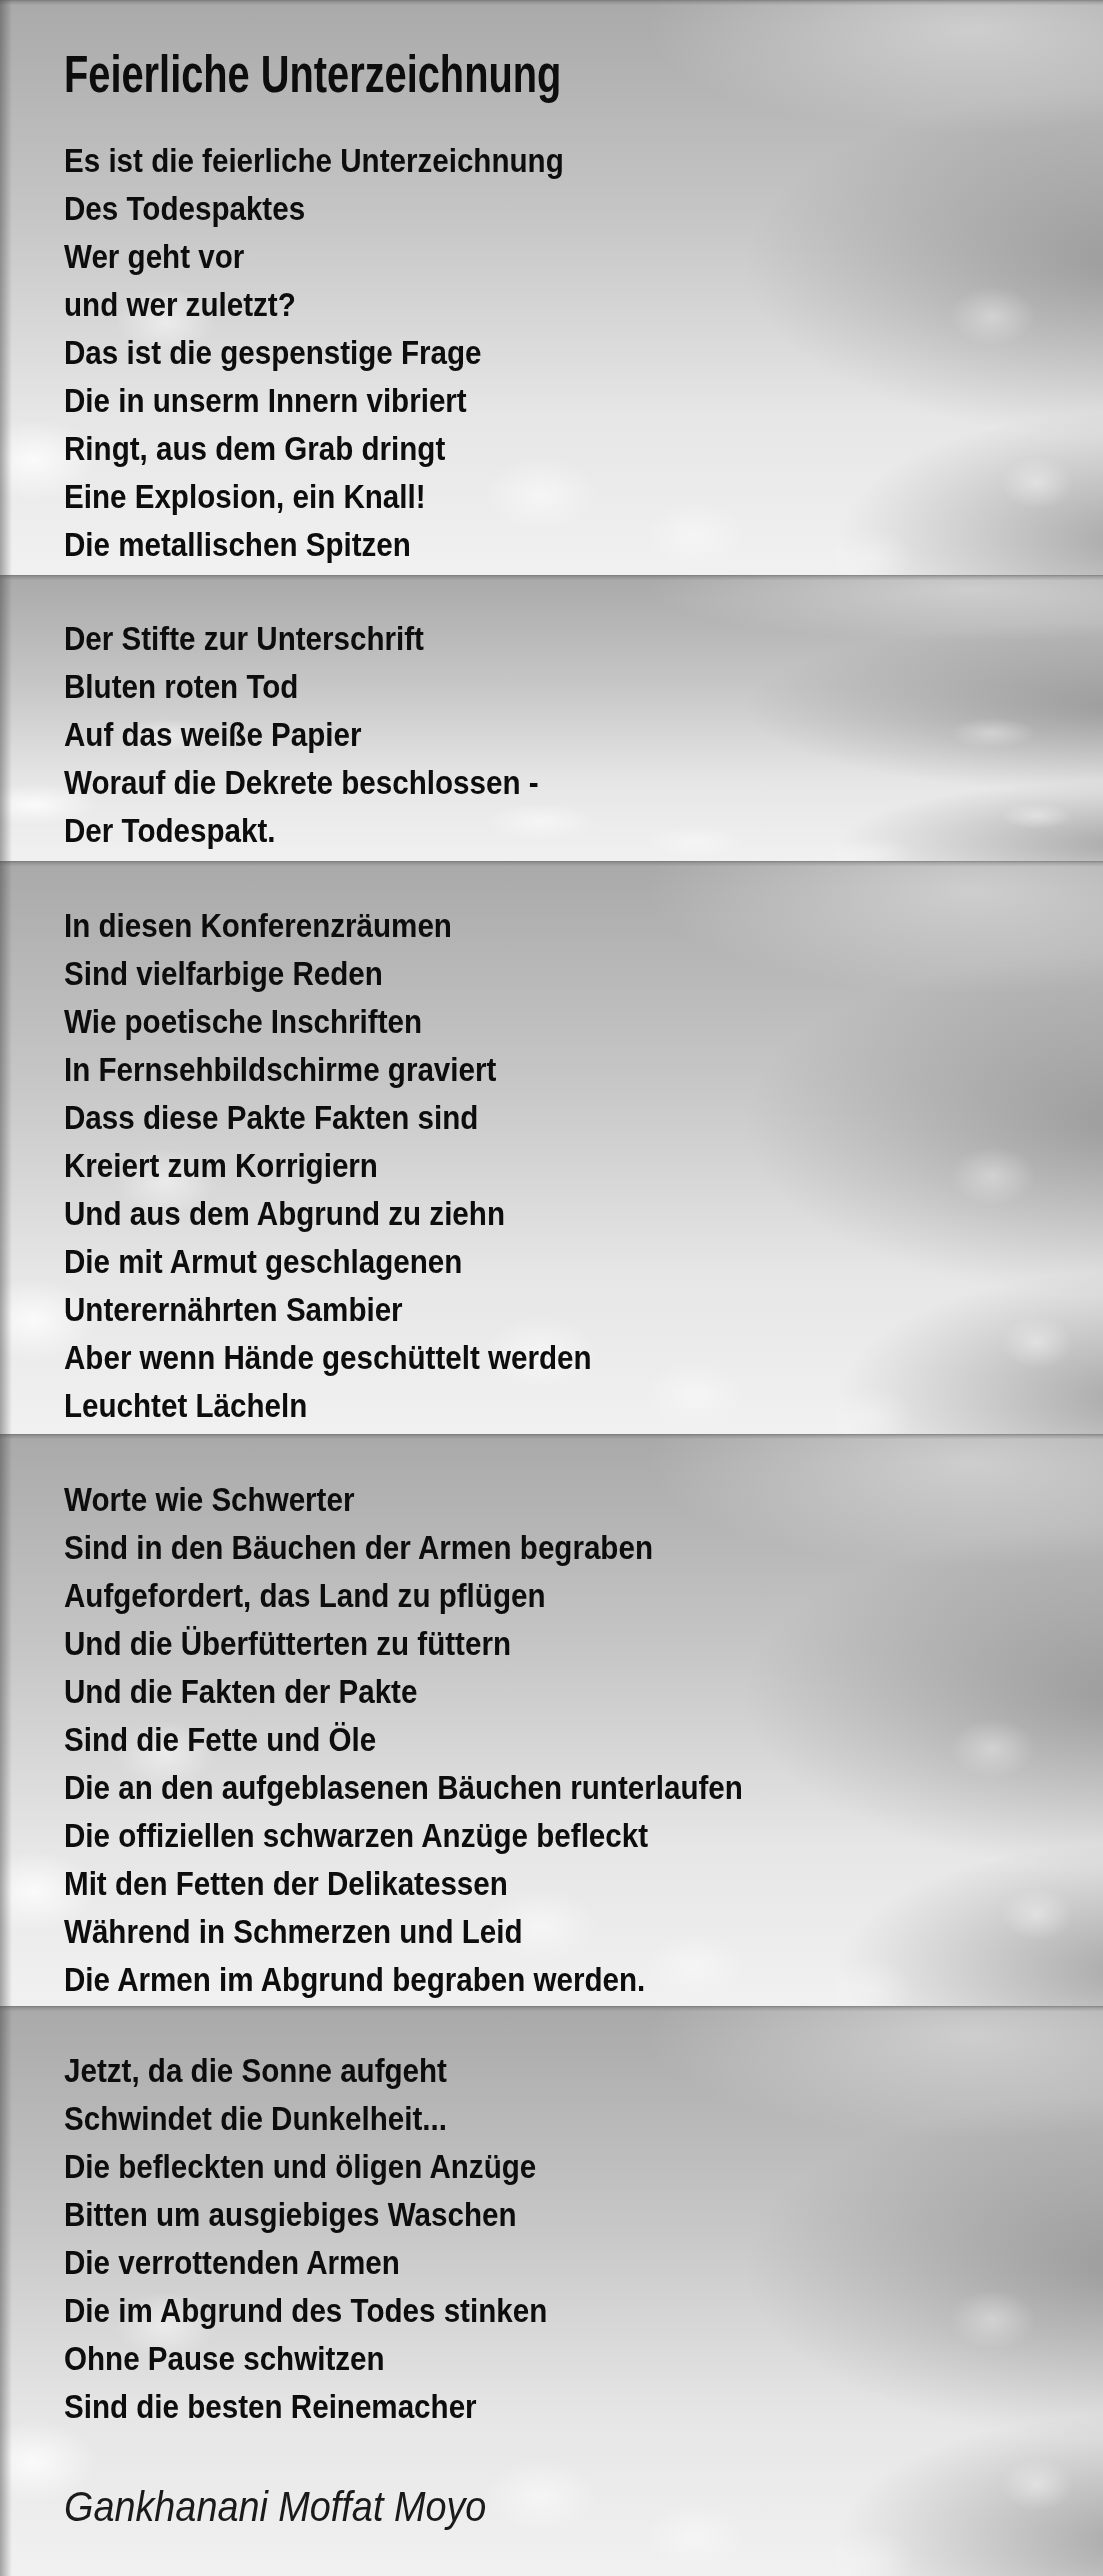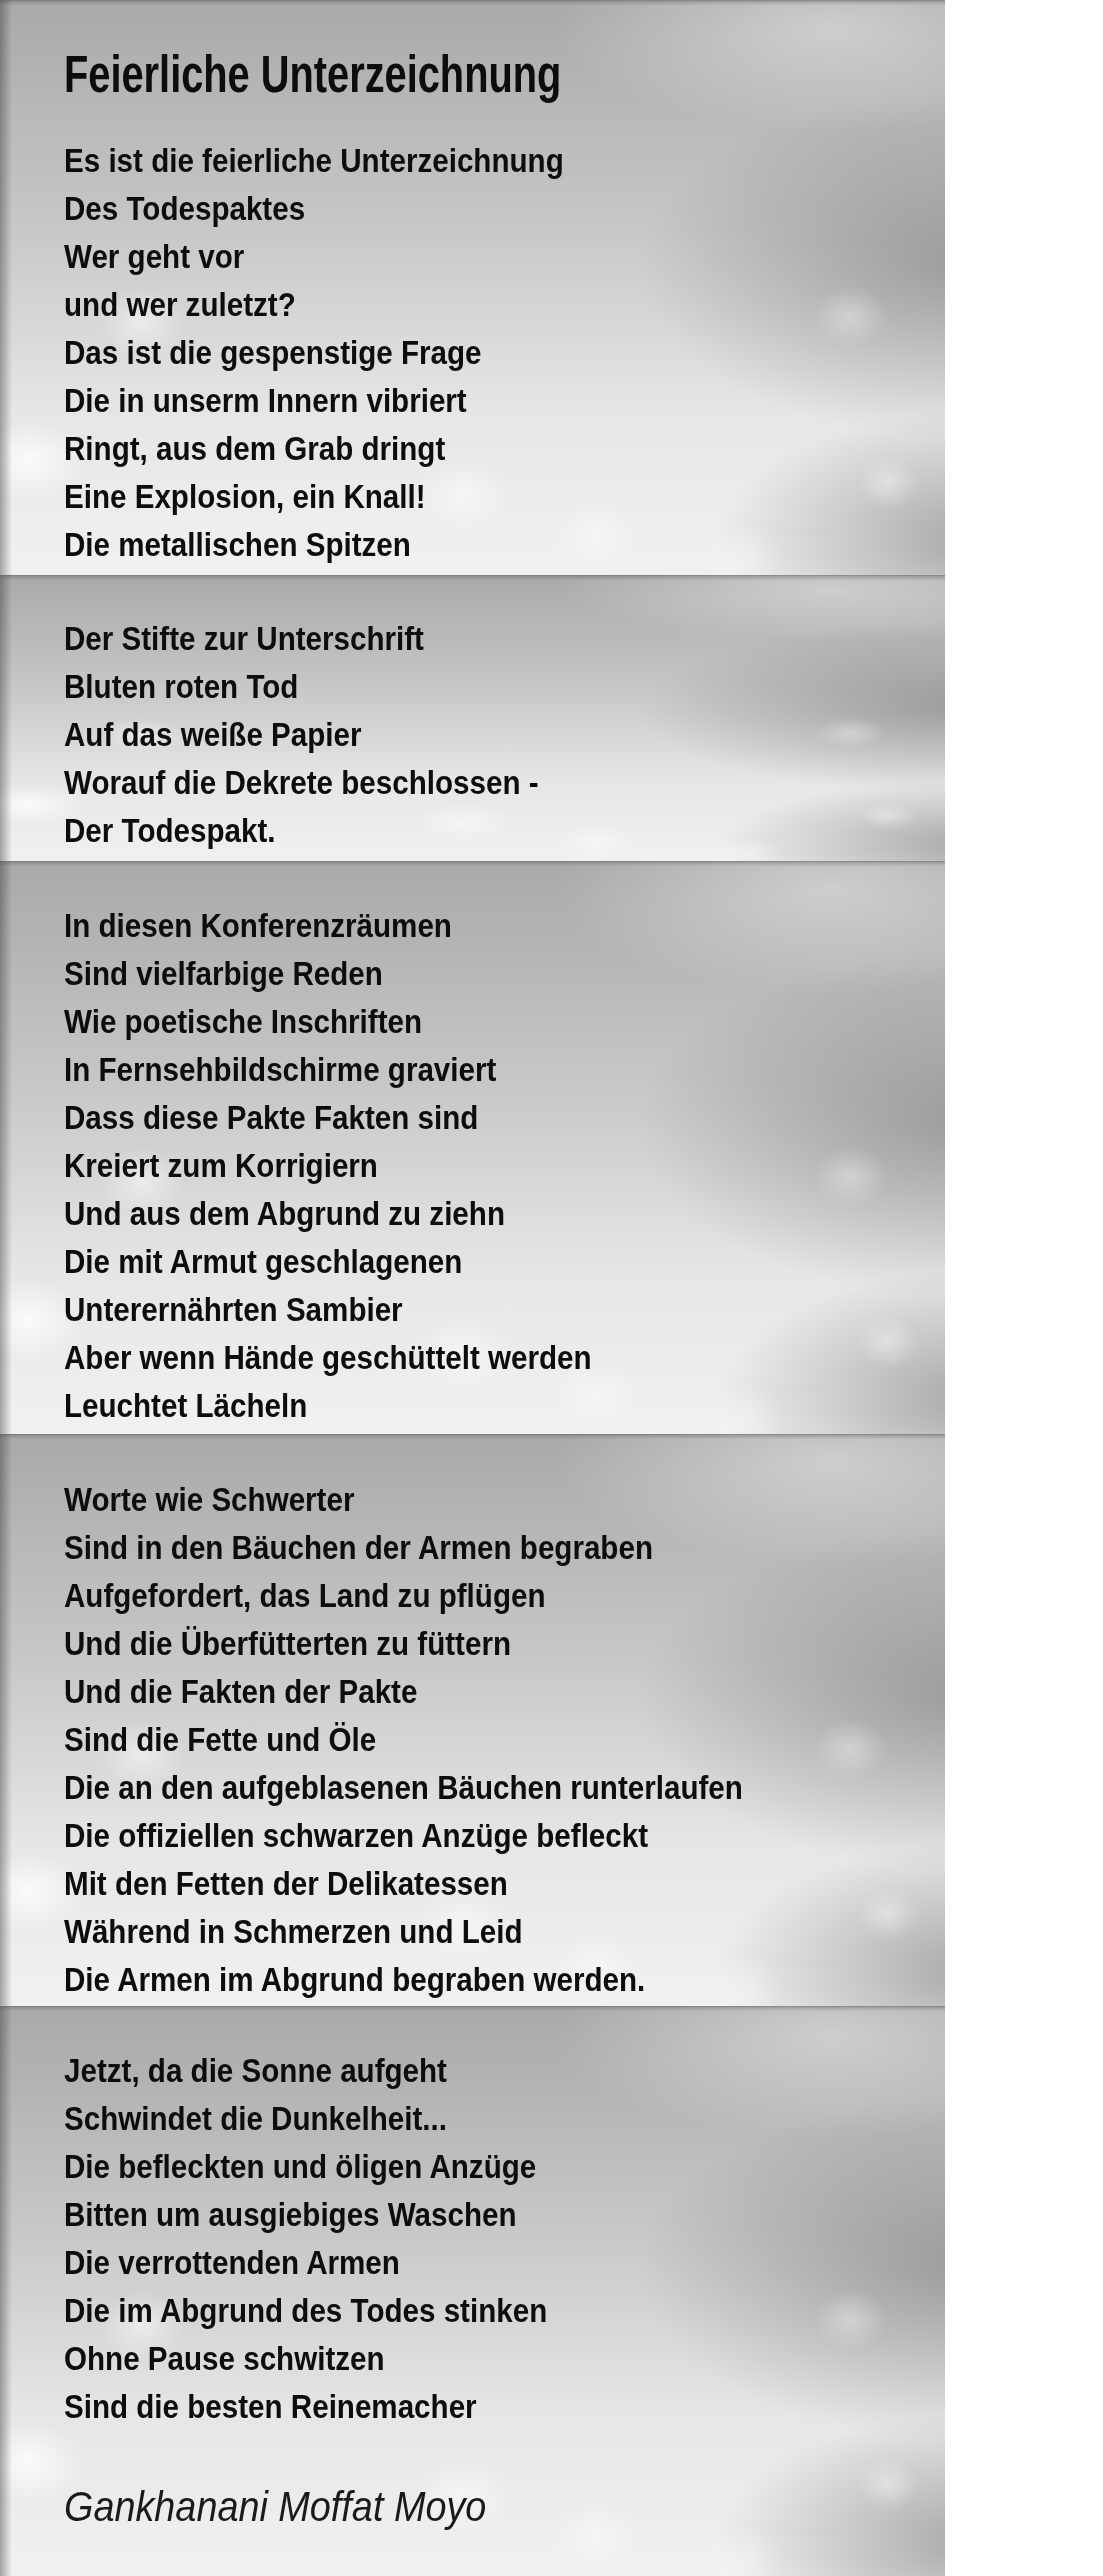--- a/index.html
+++ b/index.html
@@ -1,18 +1,18 @@
 <!DOCTYPE html>
 <html style="font-size:14.7px"><head>
 <meta charset="utf-8">
 <style>
   html, body { margin: 0; padding: 0; background: #ffffff; }
   .page {
     position: relative;
-    width: 945px;
+    width: 1103px;
     height: 2576px;
     overflow: hidden;
     font-family: "Liberation Sans", "DejaVu Sans", sans-serif;
     text-decoration: underline;
     --text-color: #0d0d0d;
   }
   
   .bg {
     position: absolute;
     left: 0;

